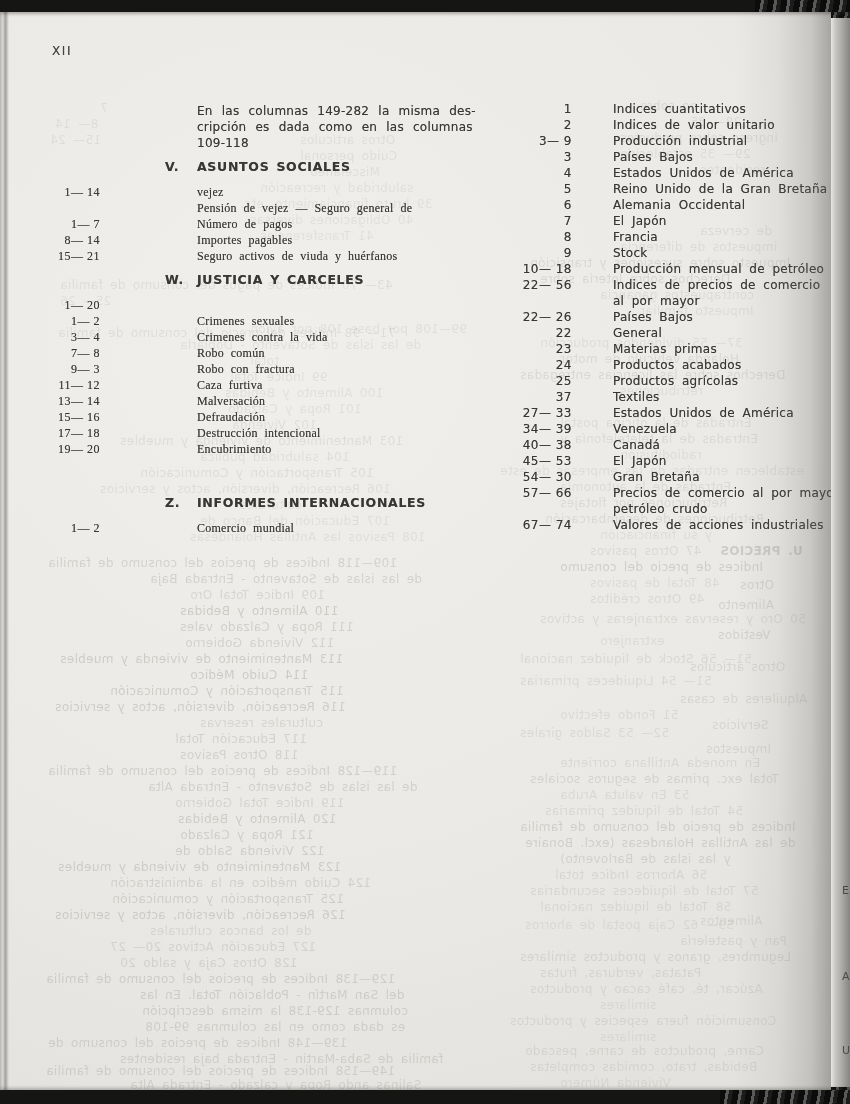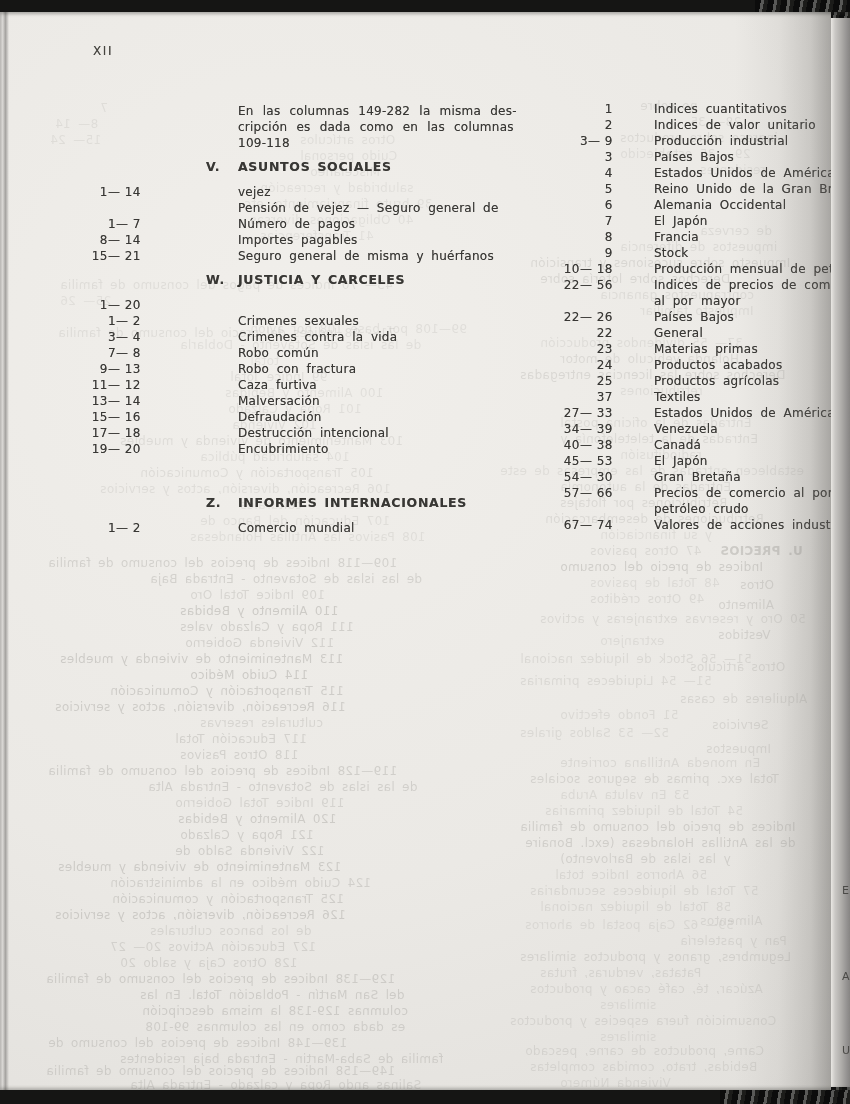--- a/index.html
+++ b/index.html
@@ -37,30 +37,30 @@
     background:linear-gradient(to right,#e9e7e3 0%,#c9c7c4 22%,#aeaca9 55%,#939190 85%,#878583 100%);
   }
   .strip:before, .strip:after {
     content:""; position:absolute; left:0; width:100%;
     background:repeating-linear-gradient(100deg,#0d0d0d 0 5px,#545452 5px 8px,#1b1b19 8px 11px);
   }
   .strip:before { top:0; height:18px; }
   .strip:after  { bottom:0; height:17px; }
   .edge-letter { position:absolute; left:11px; font-size:11px; color:#4b4a47; letter-spacing:.5px; }
   
-  .ink { color:#383734; text-shadow:0 0 .6px rgba(45,44,41,.5);margin-left:41px; }
+  .ink { color:#383734; text-shadow:0 0 .6px rgba(45,44,41,.5); }
   .pagenum { position:absolute; left:52px; top:44px; font-size:12px; letter-spacing:1.6px; color:#45443f; z-index:2; }
   .intro { position:absolute; left:197px; top:103px; width:260px; z-index:2; }
   .intro .line { word-spacing:5px; }
   .line { height:16px; line-height:16px; font-size:12px; letter-spacing:.25px; word-spacing:3.5px; white-space:nowrap; }
   .section, .rightcol { position:absolute; z-index:2; }
   .heading { display:flex; padding-left:127px; height:16px; line-height:16px;
     font-size:12.5px; font-weight:bold; letter-spacing:.7px; word-spacing:2px; white-space:nowrap; }
   .hletter { width:32px; }
-  .entries { margin-top:9px; }
+  .entries { margin-top:9px;font-family:Liberation Serif, serif; }
   .row { display:flex; align-items:flex-start; }
   .num { display:block; text-align:right; height:16px; line-height:16px; font-size:12px; letter-spacing:.5px; white-space:nowrap; }
   .section .num { width:62px; }
   .section .desc { margin-left:97px; }
   .rightcol .num { width:67px; }
   .rightcol .desc { margin-left:41px; }
   
   .bleed-layer { position:absolute; inset:0; z-index:1; }
   .bleed-line {
     position:absolute; white-space:nowrap; font-size:12px; letter-spacing:.3px; word-spacing:3px;
@@ -229,21 +229,21 @@
           </div>
           <div class="row">
             <span class="num">8— 14</span>
             <div class="desc">
               <div class="line">Importes pagables</div>
             </div>
           </div>
           <div class="row">
             <span class="num">15— 21</span>
             <div class="desc">
-              <div class="line">Seguro general de misma y huérfanos</div>
+              <div class="line">Seguro activos de viuda y huérfanos</div>
             </div>
           </div>
         </div>
     </div>
 
     <div class="section ink" id="sec-1" style="left:38px; top:272px;">
       <div class="heading">
         <span class="hletter">W.</span>
         <span class="htitle">JUSTICIA Y CARCELES</span>
       </div>
@@ -263,21 +263,21 @@
               <div class="line">Crimenes contra la vida</div>
             </div>
           </div>
           <div class="row">
             <span class="num">7— 8</span>
             <div class="desc">
               <div class="line">Robo común</div>
             </div>
           </div>
           <div class="row">
-            <span class="num">9— 13</span>
+            <span class="num">9— 3</span>
             <div class="desc">
               <div class="line">Robo con fractura</div>
             </div>
           </div>
           <div class="row">
             <span class="num">11— 12</span>
             <div class="desc">
               <div class="line">Caza furtiva</div>
             </div>
           </div>

